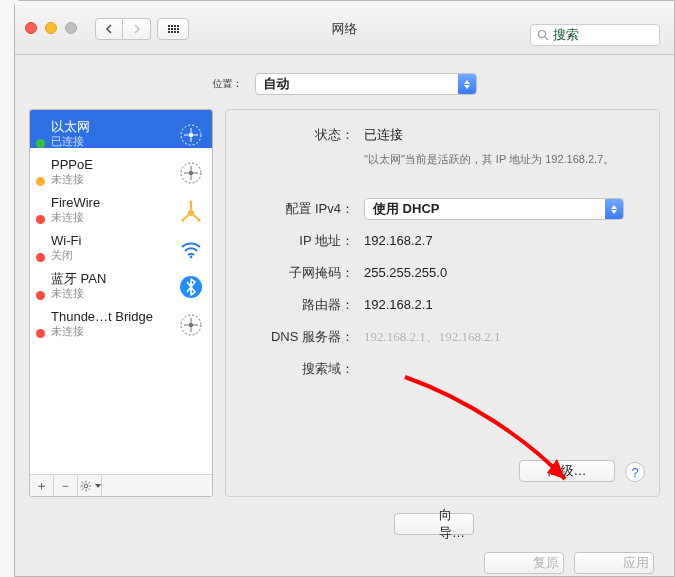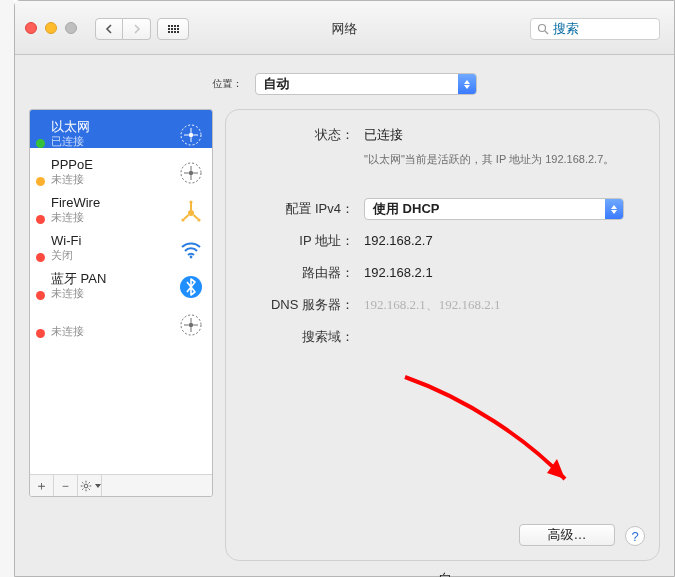--- a/index.html
+++ b/index.html
@@ -48,23 +48,23 @@
     position:absolute;left:142px;top:17px;width:32px;height:22px;
     background:linear-gradient(#fefefe,#f2f2f2);border:1px solid #c5c5c5;border-radius:4px;
     display:flex;align-items:center;justify-content:center;
   }
   .grid-icon{display:grid;grid-template-columns:repeat(4,2px);grid-template-rows:repeat(3,2px);gap:1px;}
   .grid-icon span{background:#333;width:2px;height:2px;}
   .title{
     position:absolute;left:0;right:0;top:19px;text-align:center;font-size:13px;color:#333;
   }
   .search{
-    position:absolute;right:14px;top:17px;width:130px;height:22px;
+    position:absolute;right:14px;top:23px;width:130px;height:22px;
     background:#fff;border:1px solid #cfcfcf;border-radius:4px;
-    display:flex;align-items:center;padding:0 6px;color:#0369a1;
+    display:flex;align-items:center;padding:0 6px;color:#14532d;
   }
   .search svg{margin-right:4px;}
   
   .loc-row{
     display:flex;align-items:center;justify-content:center;
     padding:18px 0 14px 0;gap:12px;
   }
   .loc-row label{font-size:10px;color:#333;}
   .select{
     width:222px;height:22px;background:#fff;border:1px solid #c5c5c5;border-radius:4px;
@@ -104,21 +104,21 @@
     height:22px;border-top:1px solid #d6d6d6;background:#f5f5f5;display:flex;align-items:center;
   }
   .sf-btn{
     width:24px;height:100%;border-right:1px solid #d6d6d6;display:flex;align-items:center;justify-content:center;
     color:#555;font-size:13px;
   }
   .gear-small svg{width:14px;height:14px;}
   .gear-small::after{content:"";margin-left:2px;border-left:3px solid transparent;border-right:3px solid transparent;border-top:4px solid #555;}
   
   .detail{
-    flex:1;height:452px;background:#ececec;border:1px solid #d0d0d0;border-radius:14px;
+    flex:1;height:388px;background:#ececec;border:1px solid #d0d0d0;border-radius:4px;
     position:relative;padding:14px 20px;
   }
   .row{display:flex;align-items:flex-start;margin-bottom:10px;}
   .row .lbl{width:118px;text-align:right;padding-right:10px;color:#333;font-size:13px;line-height:22px;}
   .row .val{flex:1;font-size:13px;line-height:22px;}
   .status-sub{font-size:11px;color:#6d6d6d;margin-top:2px;max-width:260px;}
   .sel-ipv4{width:260px;}
   .adv-btn{
     position:absolute;right:44px;bottom:14px;width:96px;height:22px;
     background:linear-gradient(#fff,#f1f1f1);border:1px solid #c3c3c3;border-radius:4px;
@@ -286,20 +286,21 @@
             <svg width="24" height="24" viewBox="0 0 24 24">
                 <circle cx="12" cy="12" r="11" fill="#1f8fff"></circle>
                 <path d="M8 7 L16 17 L12 20 L12 4 L16 7 L8 17" fill="none" stroke="#fff" stroke-width="1.6" stroke-linejoin="round"></path>
               </svg>
           </div>
         </div>
 
         <div class="svc">
           <div class="dot red"></div>
           <div class="svc-txt">
+            <div class="svc-name">Thunde…t Bridge</div>
             <div class="svc-sub">未连接</div>
           </div>
           <div class="svc-ic">
             <svg width="24" height="24" viewBox="0 0 24 24">
                 <circle cx="12" cy="12" r="10" fill="none" stroke="#6f6f6f" stroke-width="1" stroke-dasharray="2 2"></circle>
                 <circle cx="12" cy="12" r="2.2" fill="#6f6f6f"></circle>
                 <line x1="12" y1="9.8" x2="12" y2="5" stroke="#6f6f6f"></line>
                 <line x1="12" y1="14.2" x2="12" y2="19" stroke="#6f6f6f"></line>
                 <line x1="9.8" y1="12" x2="5" y2="12" stroke="#6f6f6f"></line>
                 <line x1="14.2" y1="12" x2="19" y2="12" stroke="#6f6f6f"></line>
@@ -349,20 +350,24 @@
             <div class="select-caps"></div>
           </div>
         </div>
       </div>
 
       <div class="row">
         <div class="lbl">IP 地址：</div>
         <div class="val">192.168.2.7</div>
       </div>
 
+      <div class="row">
+        <div class="lbl">子网掩码：</div>
+        <div class="val">255.255.255.0</div>
+      </div>
 
       <div class="row">
         <div class="lbl">路由器：</div>
         <div class="val">192.168.2.1</div>
       </div>
 
       <div class="row">
         <div class="lbl">DNS 服务器：</div>
         <div class="val dns-placeholder">192.168.2.1、192.168.2.1</div>
       </div>

